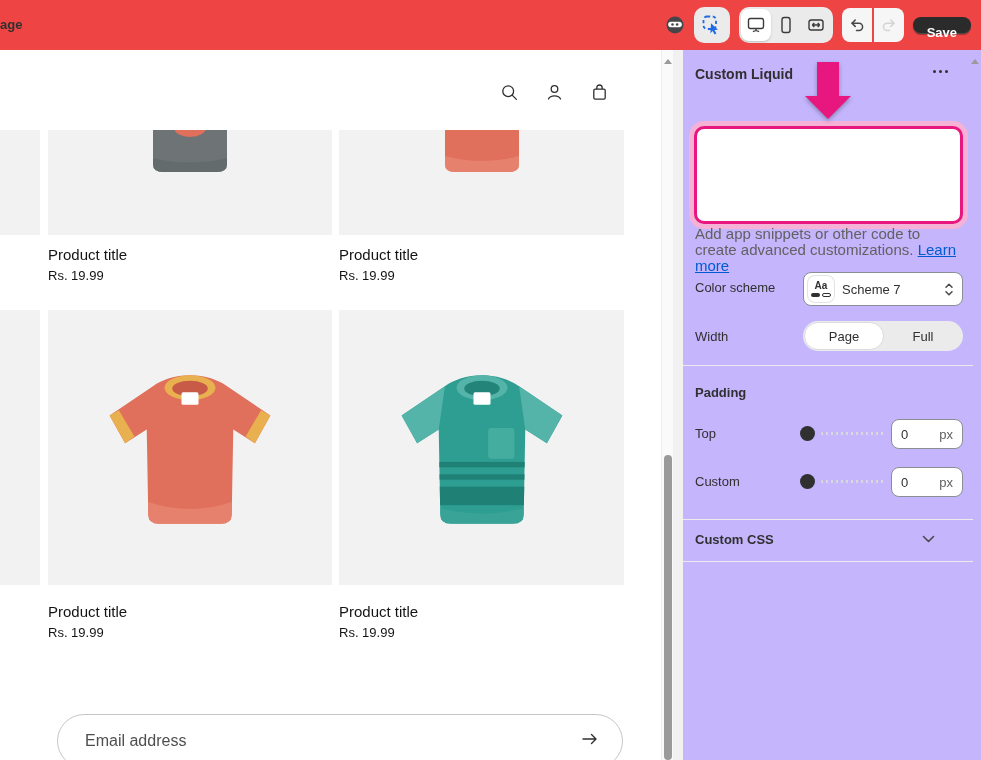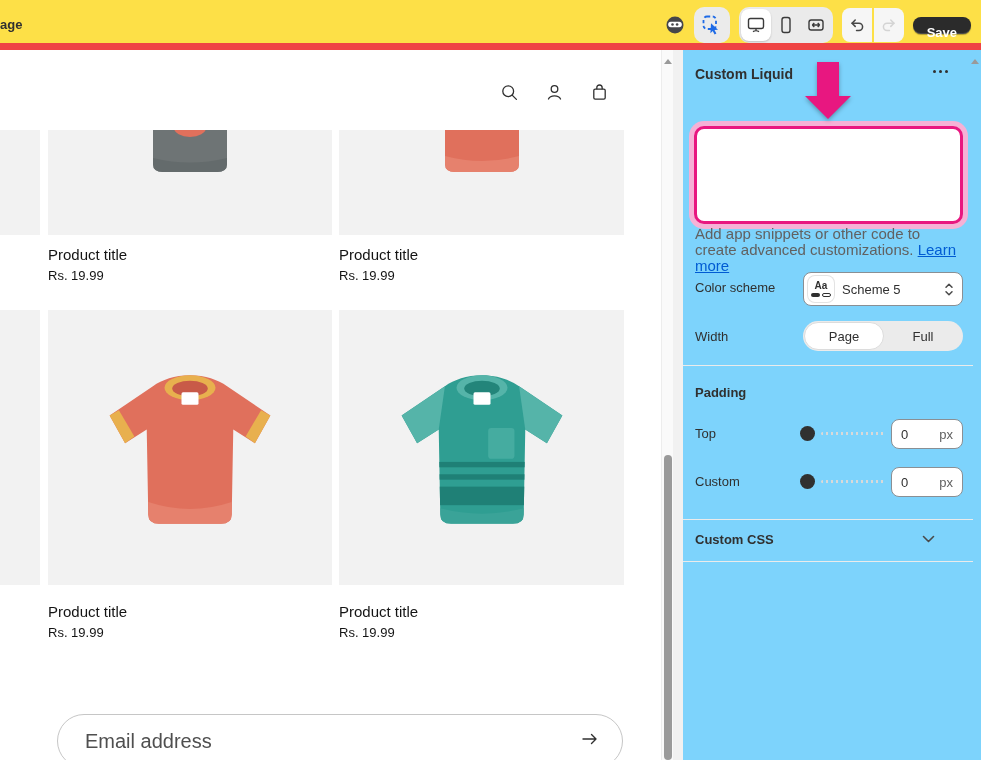--- a/index.html
+++ b/index.html
@@ -1,22 +1,22 @@
 <!DOCTYPE html>
 <html><head>
 <meta charset="utf-8">
 <style>
   * { margin:0; padding:0; box-sizing:border-box; }
   html,body { width:981px; height:760px; overflow:hidden; }
   body { font-family:"Liberation Sans","DejaVu Sans",sans-serif; background:#f1f1f1; color:#303030; }
   #app { position:relative; width:981px; height:760px; overflow:hidden; }
 
   
-  .topbar { position:absolute; left:0; top:0; width:981px; height:50px; background:#fde047;
-            border-bottom:7px solid #ef4444; z-index:30; }
+  .topbar { position:absolute; left:0; top:0; width:981px; height:50px; background:#ef4444;
+            border-bottom:2px solid #ef4444; z-index:30; }
   .crumb { position:absolute; left:0px; top:17px; font-size:13px; font-weight:600; color:#303030; }
   .controls { position:absolute; right:10px; top:0; height:50px; display:flex; align-items:center; gap:9px; }
   .icn-btn { background:none; border:none; display:flex; align-items:center; justify-content:center; cursor:pointer; }
   .tool-btn { width:36px; height:36px; border-radius:10px; background:#ebebeb; border:none;
               display:flex; align-items:center; justify-content:center; }
   .seg { display:flex; background:#ebebeb; border-radius:10px; padding:2px; height:36px; }
   .seg button { width:30px; height:32px; border:none; background:transparent; border-radius:8px;
                 display:flex; align-items:center; justify-content:center; }
   .seg button.active { background:#fff; box-shadow:0 1px 2px rgba(0,0,0,.18); }
   .undo-group { display:flex; gap:2px; }
@@ -43,32 +43,32 @@
 
   .ptitle { position:absolute; font-size:15px; color:#141414; }
   .pprice { position:absolute; font-size:13px; color:#141414; }
   .t1a { left:48px;  top:196px; } .t1b { left:339px; top:196px; }
   .p1a { left:48px;  top:218px; } .p1b { left:339px; top:218px; }
   .t2a { left:48px;  top:553px; } .t2b { left:339px; top:553px; }
   .p2a { left:48px;  top:575px; } .p2b { left:339px; top:575px; }
 
   .email-bar { position:absolute; left:57px; top:664px; width:566px; height:54px; border:1px solid #c6c6c6;
                border-radius:27px; background:#fff; display:flex; align-items:center; padding:0 22px 0 27px; }
-  .email-bar input { flex:1; border:none; outline:none; font-size:20px; color:#303030; background:transparent;
+  .email-bar input { flex:1; border:none; outline:none; font-size:16px; color:#303030; background:transparent;
                      font-family:inherit; }
   .email-bar input::placeholder { color:#4f4f4f; }
 
   
   .pv-scroll { position:absolute; right:0; top:0; width:12px; height:710px; background:#fafafa; border-left:1px solid #ededed; }
   .pv-up { position:absolute; top:9px; left:2px; width:0; height:0;
            border-left:4px solid transparent; border-right:4px solid transparent; border-bottom:5px solid #9a9a9a; }
   .pv-thumb { position:absolute; left:2px; top:405px; width:8px; height:305px; background:#9a9a9a; border-radius:4px; }
 
   
-  .panel { position:absolute; left:683px; top:50px; width:298px; height:710px; background:#7dd3fc; }
+  .panel { position:absolute; left:683px; top:50px; width:298px; height:710px; background:#c4b5fd; }
   .panel-title { position:absolute; left:12px; top:16px; font-size:14px; font-weight:650; color:#303030; }
   .dots { position:absolute; left:250px; top:20px; display:flex; gap:3px; cursor:pointer; }
   .dots i { width:3px; height:3px; background:#303030; border-radius:50%; display:block; }
   .pn-up { position:absolute; right:2px; top:9px; width:0; height:0;
            border-left:4px solid transparent; border-right:4px solid transparent; border-bottom:5px solid #9a9a9a; }
 
   .lq-label { position:absolute; left:12px; top:53px; font-size:13px; color:#616161;margin-top:20px; }
   .lq-area { position:absolute; left:11px; top:76px; width:269px; height:98px; background:#fff;
              border:3px solid #e81780; border-radius:10px; box-shadow:0 0 0 5px #f6b1d6;
              resize:none; outline:none; font-family:"DejaVu Sans Mono",monospace; font-size:12px; padding:6px; }
@@ -291,21 +291,21 @@
 
     <div class="row-label" style="top:230px">Color scheme</div>
     <div class="scheme-select">
       <span class="scheme-chip">
         <span class="aa">Aa</span>
         <span class="sw">
             <i class="f"></i>
             <i class="o"></i>
           </span>
       </span>
-      <span class="scheme-name">Scheme 5</span>
+      <span class="scheme-name">Scheme 7</span>
       <svg width="10" height="15" viewBox="0 0 10 15" fill="none" stroke="#4a4a4a" stroke-width="1.5" stroke-linecap="round" stroke-linejoin="round">
         <path d="M2 5.2 L5 2.2 L8 5.2"></path>
           <path d="M2 9.8 L5 12.8 L8 9.8"></path>
       </svg>
     </div>
 
     <div class="row-label" style="top:279px">Width</div>
     <div class="width-seg">
       <button class="sel">Page</button>
       <button>Full</button>

